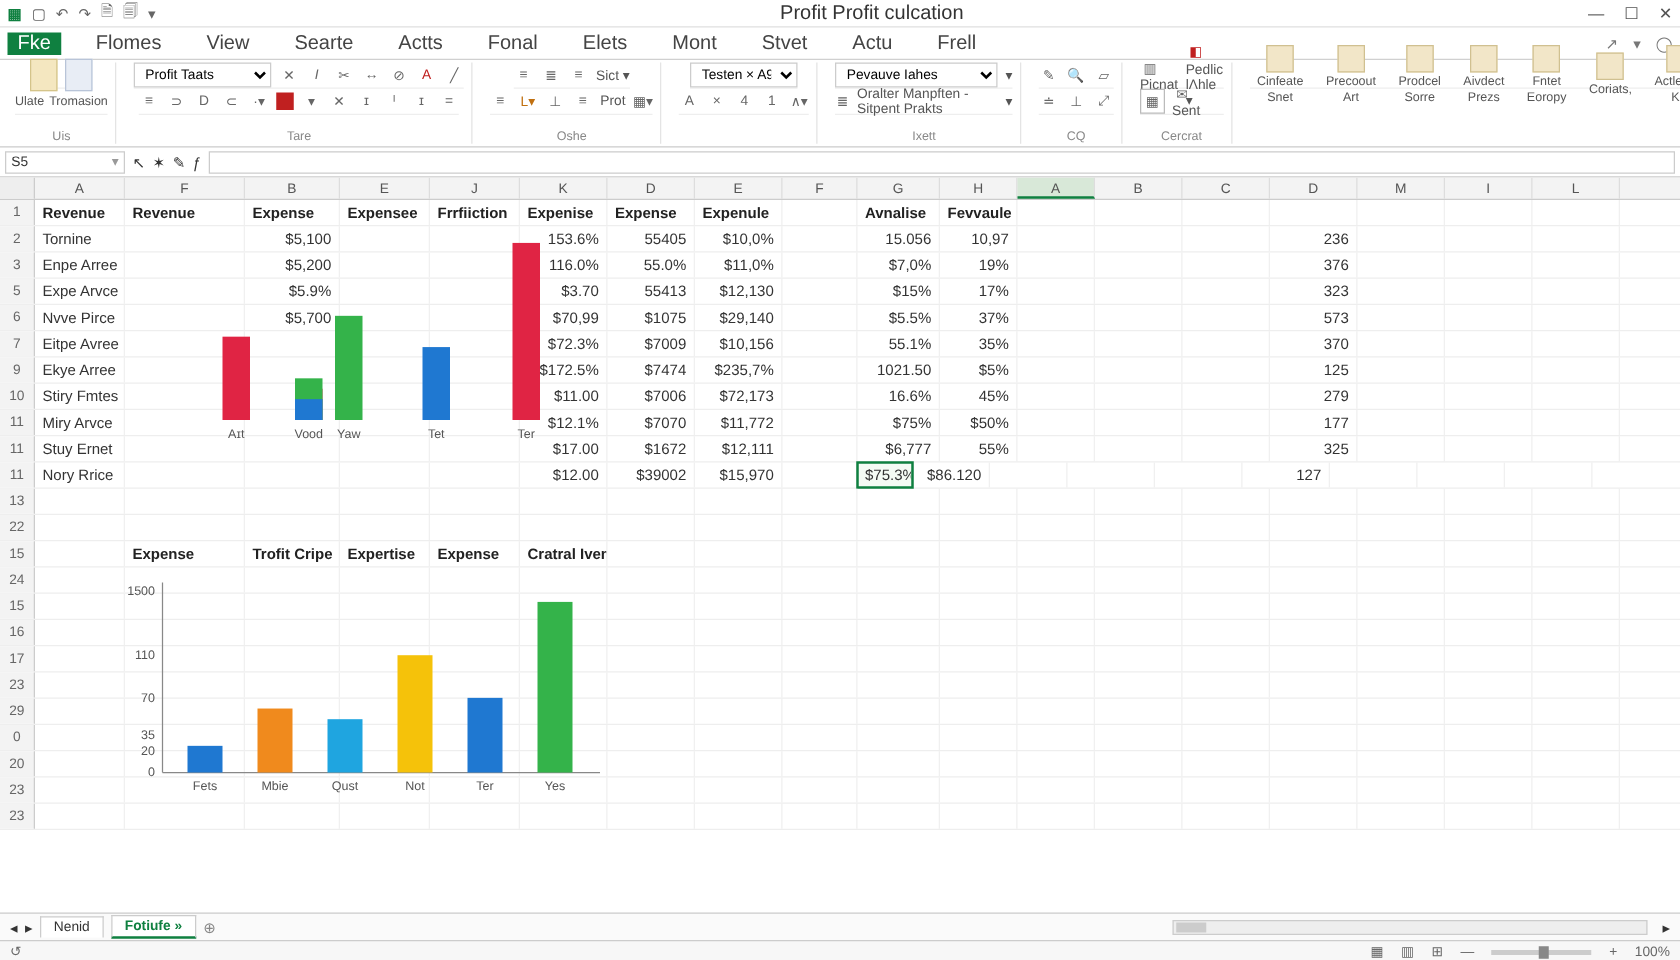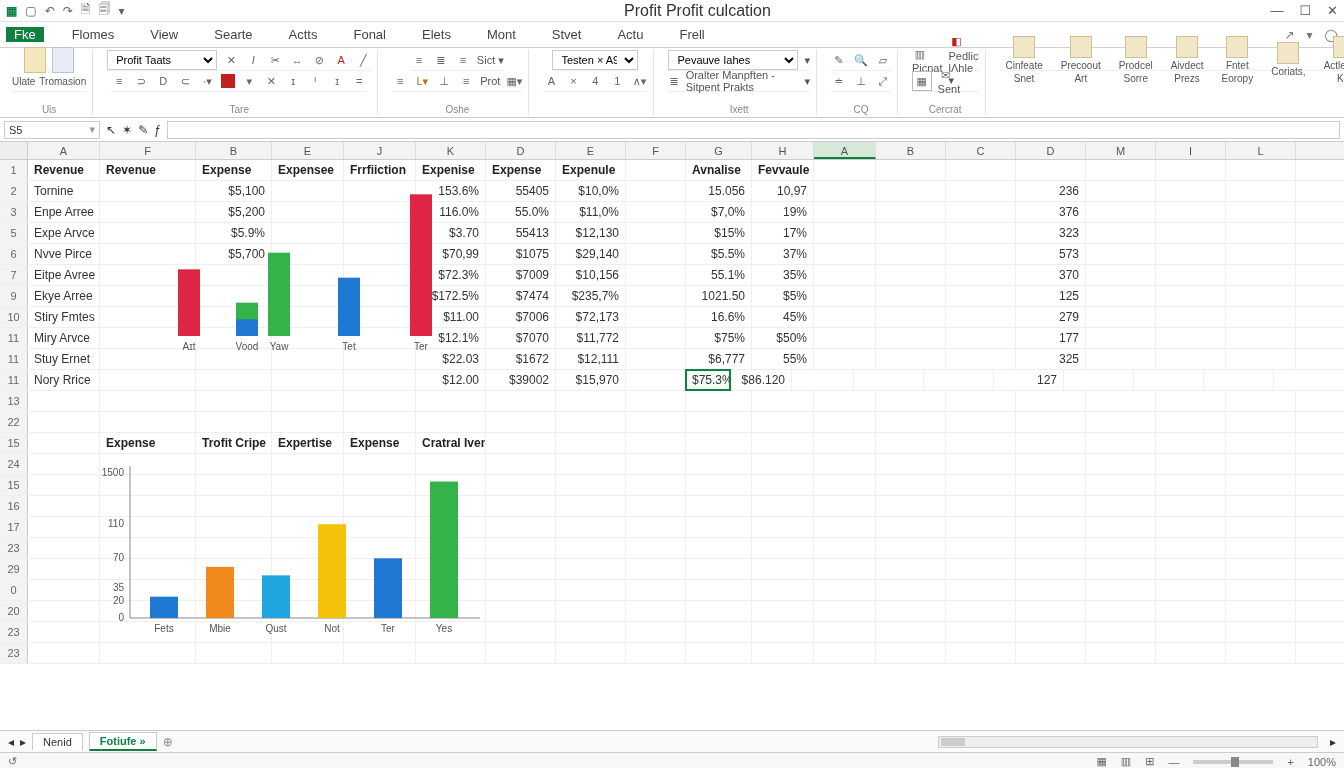--- a/index.html
+++ b/index.html
@@ -3,21 +3,21 @@
 <meta charset="utf-8">
 <style>
 *{margin:0;padding:0;box-sizing:border-box;font-family:'Segoe UI',Arial,sans-serif}
 body{width:1344px;height:768px;overflow:hidden;background:#fff;font-size:12px;color:#333}
 .titlebar{height:22px;display:flex;align-items:center;padding:0 6px;border-bottom:1px solid #e0e0e0}
 .titlebar .qat{display:flex;gap:8px;align-items:center}
 .titlebar .qat span{color:#666}
 .titlebar .title{flex:1;text-align:center;font-size:16px;color:#333}
 .titlebar .winbtns{display:flex;gap:16px;font-size:13px;color:#555}
 .menubar{height:26px;display:flex;align-items:center;padding:0 6px;border-bottom:1px solid #d0d0d0;gap:20px}
-.menubar .tab{font-size:13px;color:#444;padding:0 8px;cursor:pointer}
+.menubar .tab{font-size:16px;color:#444;padding:0 8px;cursor:pointer}
 .menubar .tab.active{background:#0f8040;color:#fff}
 .menubar .right{margin-left:auto;display:flex;gap:12px;color:#777}
 .ribbon{height:70px;border-bottom:1px solid #ccc;display:flex;align-items:center;padding:2px 6px;gap:8px;font-size:11px;color:#555}
 .ribbon .group{display:flex;flex-direction:column;align-items:center;padding:0 6px;border-right:1px solid #e4e4e4;height:100%;justify-content:space-between}
 .ribbon .group .row{display:flex;gap:6px;align-items:center}
 .ribbon .group .label{font-size:10px;color:#888;margin-top:auto}
 .ribbon select{font-size:11px;border:1px solid #ccc;height:20px;padding:0 4px;background:#fff}
 .ribbon .iconbtn{width:16px;height:16px;display:inline-flex;align-items:center;justify-content:center;color:#666}
 .ribbon .bigbtn{display:flex;flex-direction:column;align-items:center;gap:2px;font-size:10px;padding:2px 6px}
 .ribbon .bigbtn .ico{width:22px;height:22px;background:#f2e6c8;border:1px solid #d0c090}
@@ -456,21 +456,21 @@
         <div class="cell" style="width: 70px;"></div>
         <div class="cell" style="width: 70px;"></div>
       </div>
       <div class="row">
         <div class="rh">11</div>
         <div class="cell" style="width: 72px;">Stuy Ernet</div>
         <div class="cell" style="width: 96px;"></div>
         <div class="cell r" style="width: 76px;"></div>
         <div class="cell r" style="width: 72px;"></div>
         <div class="cell r" style="width: 72px;"></div>
-        <div class="cell r" style="width: 70px;">$22.03</div>
+        <div class="cell r" style="width: 70px;">$17.00</div>
         <div class="cell r" style="width: 70px;">$1672</div>
         <div class="cell r" style="width: 70px;">$12,111</div>
         <div class="cell r" style="width: 60px;"></div>
         <div class="cell r" style="width: 66px;">$6,777</div>
         <div class="cell r" style="width: 62px;">55%</div>
         <div class="cell r" style="width: 62px;"></div>
         <div class="cell r" style="width: 70px;"></div>
         <div class="cell r" style="width: 70px;"></div>
         <div class="cell r" style="width: 70px;">325</div>
         <div class="cell r" style="width: 70px;"></div>

